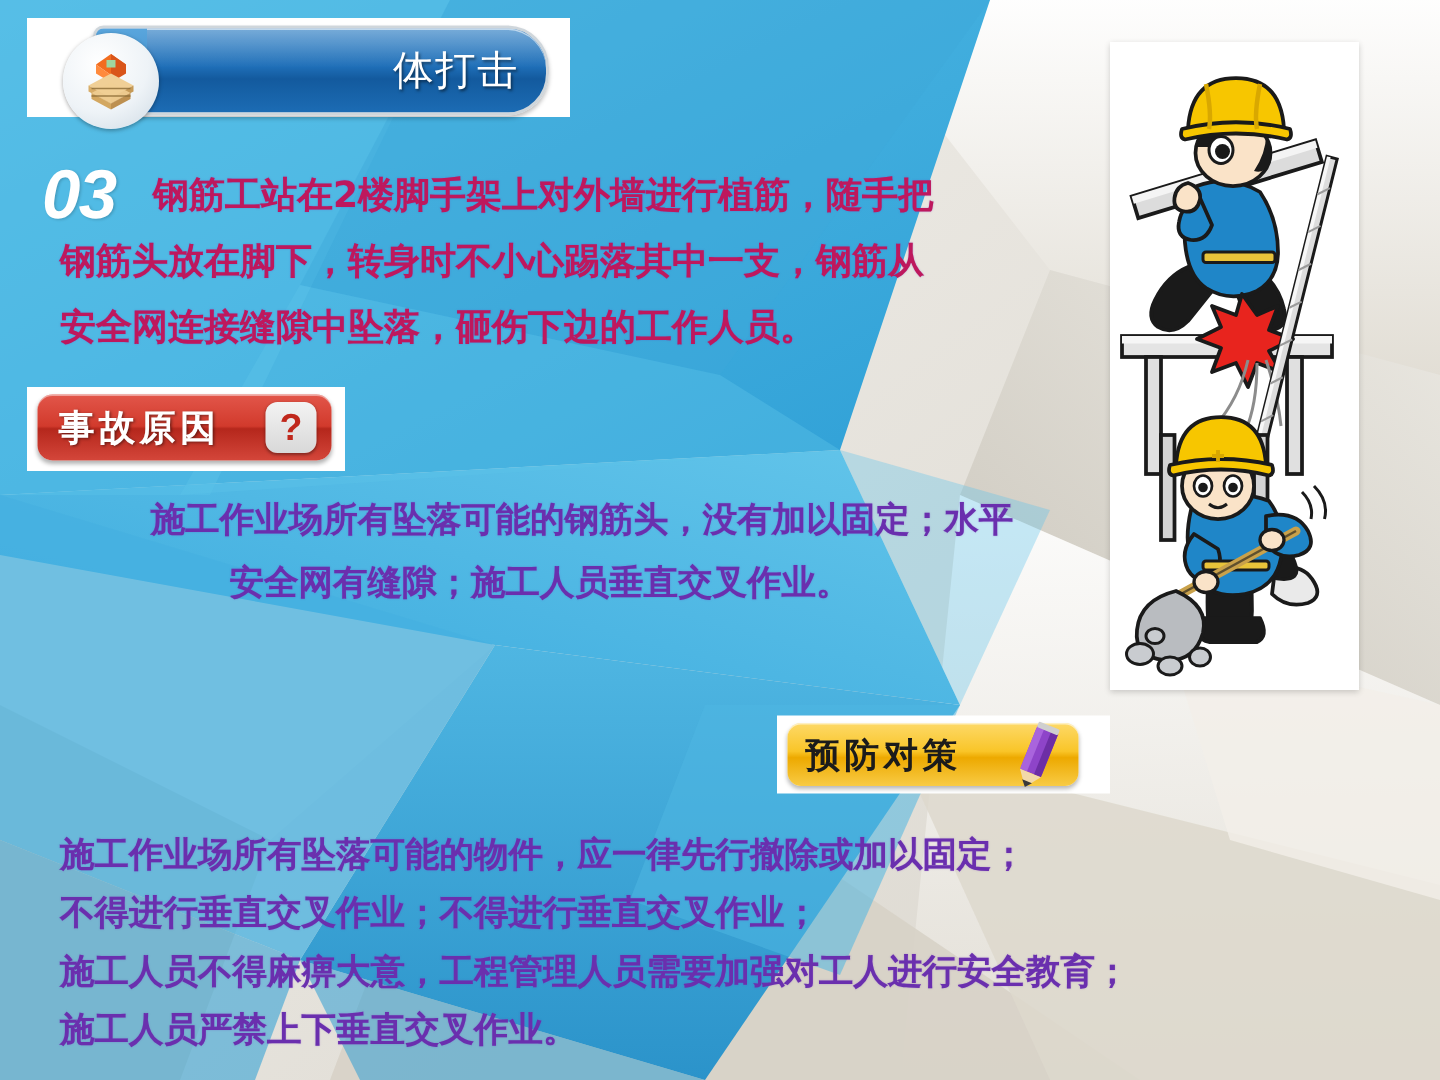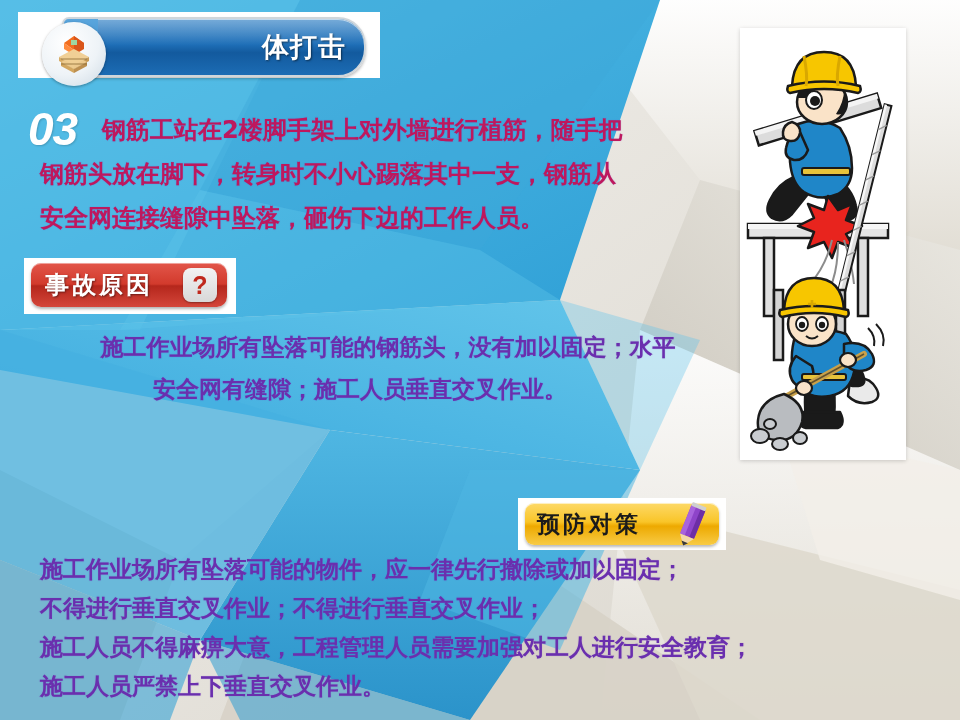--- a/index.html
+++ b/index.html
@@ -27,21 +27,21 @@
     box-shadow:inset 0 1px 0 rgba(255,255,255,.55), 0 2px 3px rgba(0,0,0,.25);
     border:2px solid #cfd6db;
     overflow:hidden;
   }
   .titlebar:after{
     content:"";position:absolute;left:0;right:0;top:0;height:46%;
     background:linear-gradient(180deg,rgba(255,255,255,.35),rgba(255,255,255,0));
   }
   .title-text{
     position:absolute;right:18px;top:50%;transform:translateY(-50%);
-    color:#ffffff;font-size:27px;font-weight:bold;letter-spacing:1px;
+    color:#ffffff;font-size:27px;font-weight:normal;letter-spacing:1px;
     text-shadow:1px 1px 2px rgba(0,0,0,.5);
     white-space:nowrap;z-index:3;
   }
   .title-clip{
     position:absolute;left:0;top:0;width:34px;height:100%;
     background:linear-gradient(180deg,#5aa6dd,#2a7cc0);z-index:4;
   }
   
   .logo-badge{
     position:absolute;left:24px;top:10px;width:64px;height:64px;
@@ -63,21 +63,21 @@
   .body-text{
     position:absolute;left:40px;top:108px;width:590px;
     color:#be185d;font-size:24px;font-weight:bold;line-height:44px;
     font-family:"DejaVu Sans","Liberation Sans",sans-serif;
     text-indent:62px;
     text-shadow:0 0 1px rgba(120,60,190,.55);
   }
 
   
   .badge-cause{
-    position:absolute;left:24px;top:258px;width:212px;height:56px;
+    position:absolute;left:18px;top:258px;width:212px;height:56px;
     background:#ffffff;
   }
   .badge-cause-inner{
     position:absolute;left:7px;top:5px;width:196px;height:44px;
     border-radius:10px;
     background:linear-gradient(180deg,#e2564a 0%,#d23a2c 48%,#b5271c 52%,#d4463a 100%);
     box-shadow:inset 0 1px 0 rgba(255,255,255,.45),0 2px 3px rgba(0,0,0,.3);
     display:flex;align-items:center;
   }
   .badge-cause-text{
@@ -98,22 +98,23 @@
     position:absolute;left:40px;top:326px;width:640px;
     color:#6a2fae;font-size:23px;font-weight:bold;line-height:42px;
     font-family:"DejaVu Sans","Liberation Sans",sans-serif;
     text-indent:56px;
     text-shadow:0 0 1px rgba(120,60,190,.5);
     text-align:center;
   }
 
   
   .badge-prevent{
-    position:absolute;left:518px;top:498px;width:208px;height:52px;
+    position:absolute;left:518px;top:477px;width:208px;height:52px;
     background:#ffffff;
+    padding-left:14px;
   }
   .badge-prevent-inner{
     position:absolute;left:7px;top:5px;width:194px;height:42px;
     border-radius:9px;
     background:linear-gradient(180deg,#fdd968 0%,#f9c528 45%,#eda900 55%,#f8cb45 100%);
     box-shadow:inset 0 1px 0 rgba(255,255,255,.6),0 2px 3px rgba(0,0,0,.28);
     display:flex;align-items:center;
   }
   .badge-prevent-text{
     color:#1b1b1b;font-size:23px;font-weight:bold;letter-spacing:3px;

